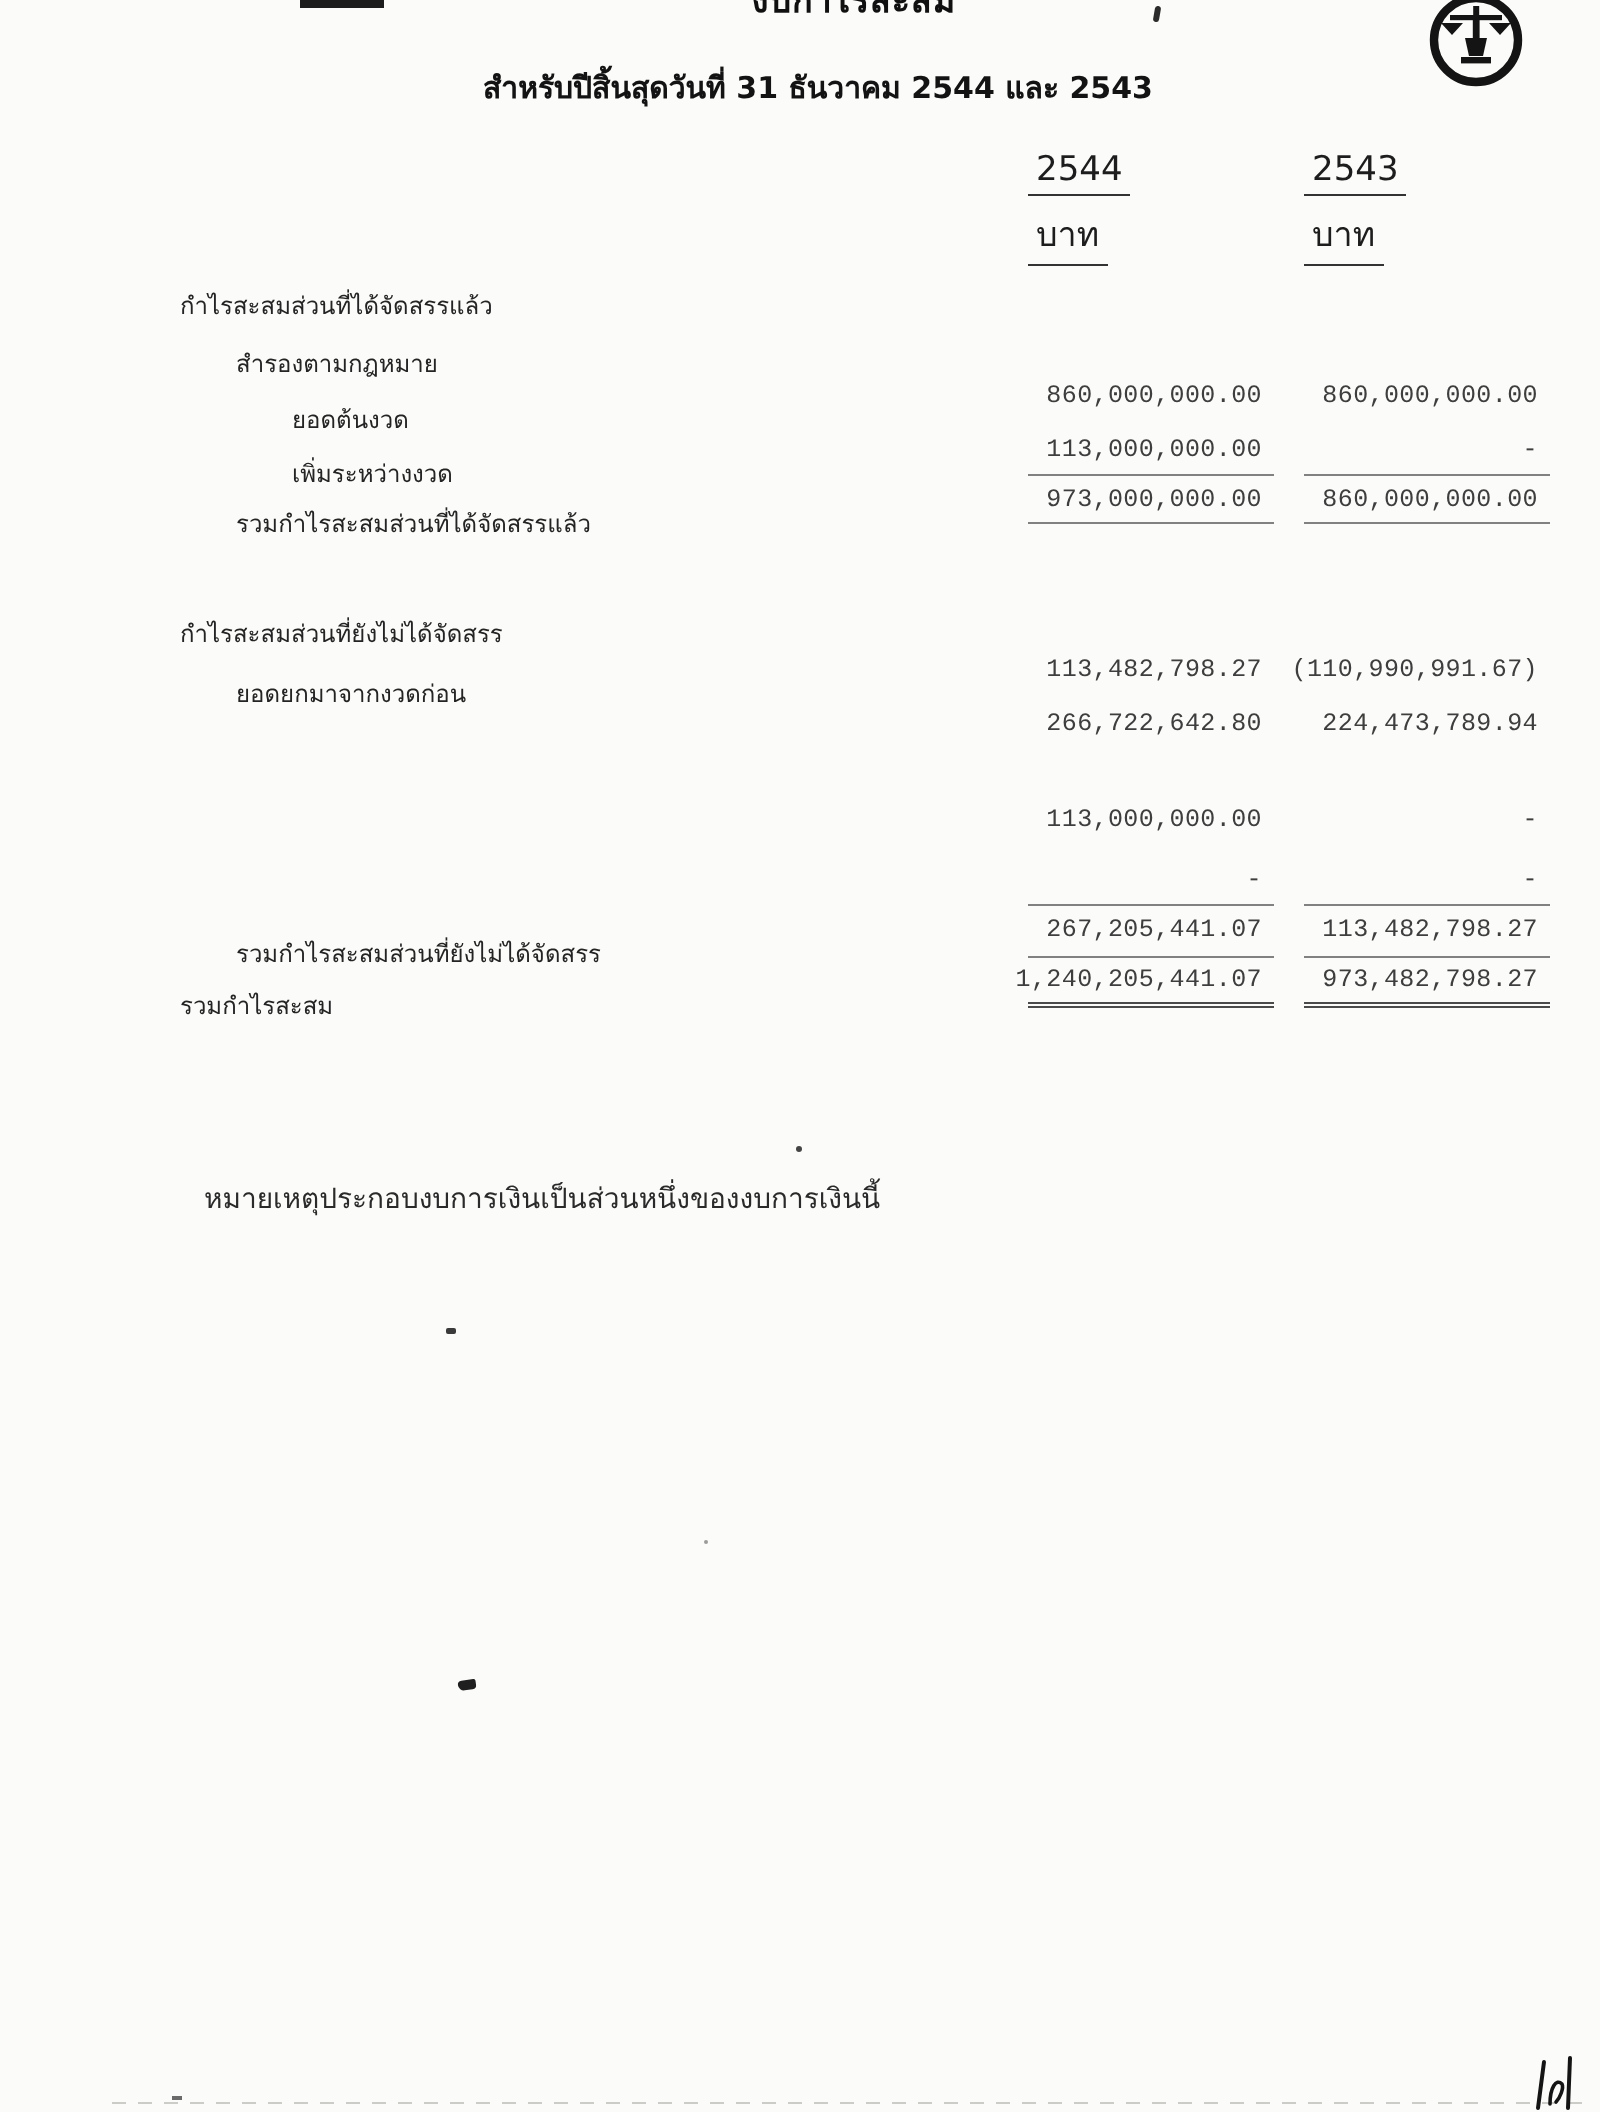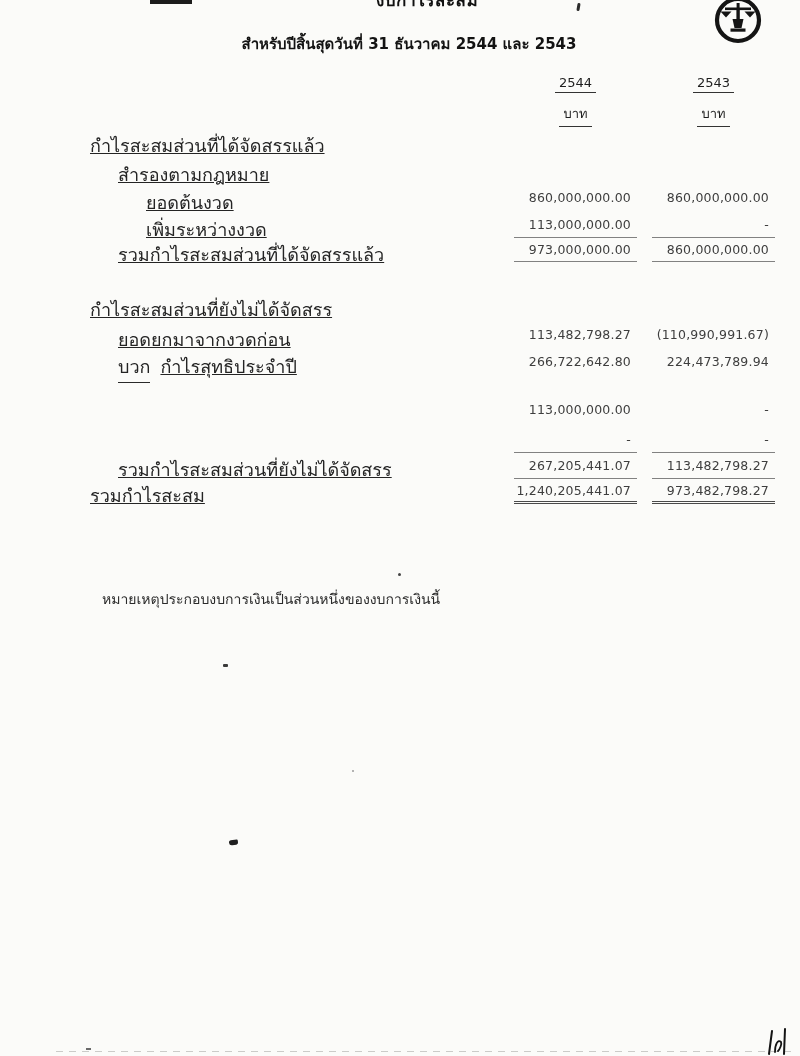--- a/index.html
+++ b/index.html
@@ -14,34 +14,34 @@
     text-align:center; font-weight:bold; font-size:17px; color:#101010;
     letter-spacing:.5px;
   }
   .doc-subtitle {
     position:absolute; left:36px; top:16px; width:746px;
     text-align:center; font-weight:bold; font-size:15px; color:#131313;margin-top:16px;
   }
   
   .logo { position:absolute; left:709px; top:-6px; width:62px; height:58px; }
   
-  .colcell { position:absolute; text-align:center; font-size:13px; color:#1d1d1d; }
+  .colcell { position:absolute; text-align:left; font-size:17px; color:#1d1d1d; }
   .c1 { left:514px; width:123px; }
   .c2 { left:652px; width:123px; }
   .yrow { top:75px; } .brow { top:103px; }
   .colcell span { display:inline-block; border-bottom:1.2px solid #333; padding:0 4px 2px; }
   
   .row { position:absolute; left:0; width:800px; height:25px; }
-  .lbl { position:absolute; top:3px; font-size:18px; color:#242424; white-space:nowrap;text-decoration:underline; }
+  .lbl { position:absolute; top:15px; font-size:12px; color:#242424; white-space:nowrap; }
   .ind0 { left:90px; } .ind1 { left:118px; } .ind2 { left:146px; }
   .pfx { display:inline-block; border-bottom:1.2px solid #2a2a2a; padding-bottom:1px; margin-right:10px; }
   .amt {
     position:absolute; top:0; height:100%; box-sizing:border-box;
     display:flex; align-items:center; justify-content:flex-end;
-    padding-right:6px; font-size:12.5px; color:#3e3e3e; letter-spacing:.2px;
+    padding-right:6px; font-size:12.5px; color:#3e3e3e; letter-spacing:.2px;font-family:Liberation Mono, monospace;
   }
   .a1 { left:514px; width:123px; } .a2 { left:652px; width:123px; }
   .l-top { border-top:1.4px solid #818181; }
   .l-bot { border-bottom:1.4px solid #818181; }
   .l-dbl { border-bottom:3.5px double #4a4a4a; }
   
   .footnote { position:absolute; left:102px; top:588px; font-size:14px; color:#2a2a2a; }
   
   .art { position:absolute; }
   .art-topline { left:150px; top:0; width:42px; height:3.5px; background:#1c1c1c; }
@@ -113,21 +113,20 @@
     <span class="lbl ind0">กำไรสะสมส่วนที่ยังไม่ได้จัดสรร</span>
   </div>
 
   <div class="row" style="top:322px">
     <span class="lbl ind1">ยอดยกมาจากงวดก่อน</span>
     <span class="amt a1">113,482,798.27</span>
     <span class="amt a2">(110,990,991.67)</span>
   </div>
 
   <div class="row" style="top:349px">
-    <span class="lbl ind1"><span class="pfx">บวก</span><span>กำไรสุทธิประจำปี</span></span>
     <span class="amt a1">266,722,642.80</span>
     <span class="amt a2">224,473,789.94</span>
   </div>
 
   <div class="row" style="top:397px">
     <span class="amt a1">113,000,000.00</span>
     <span class="amt a2">-</span>
   </div>
 
   <div class="row" style="top:427px">

